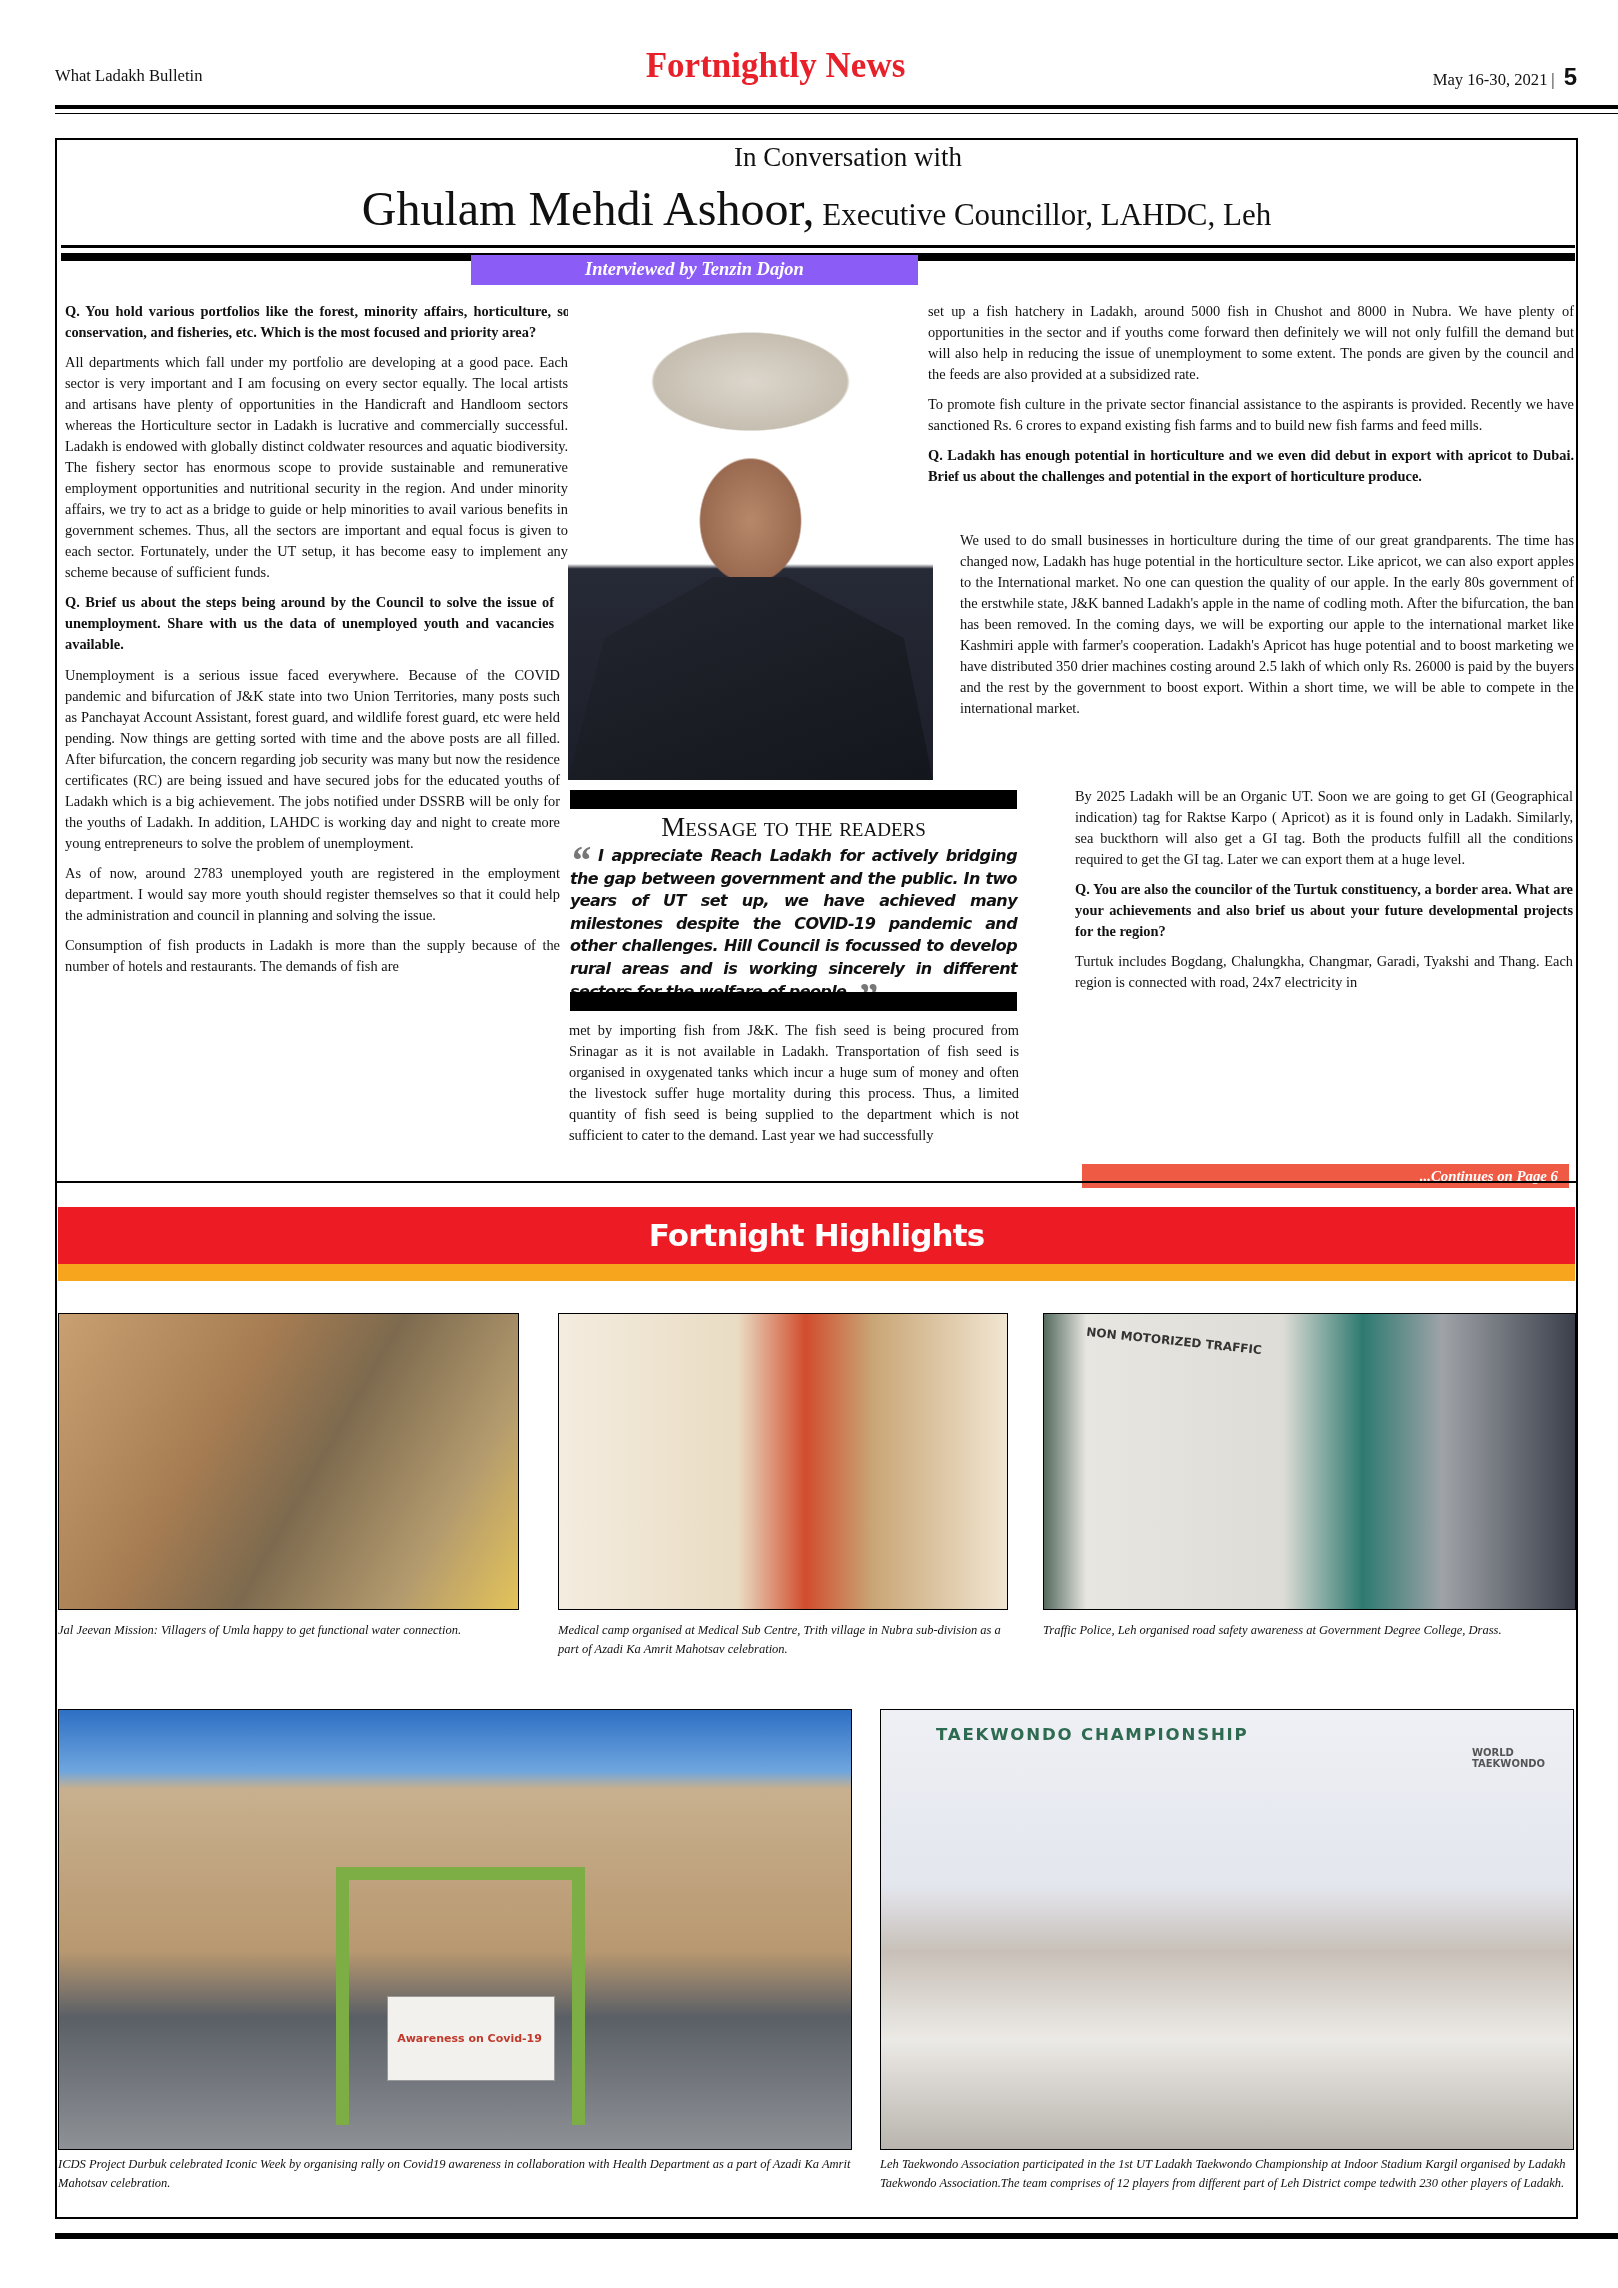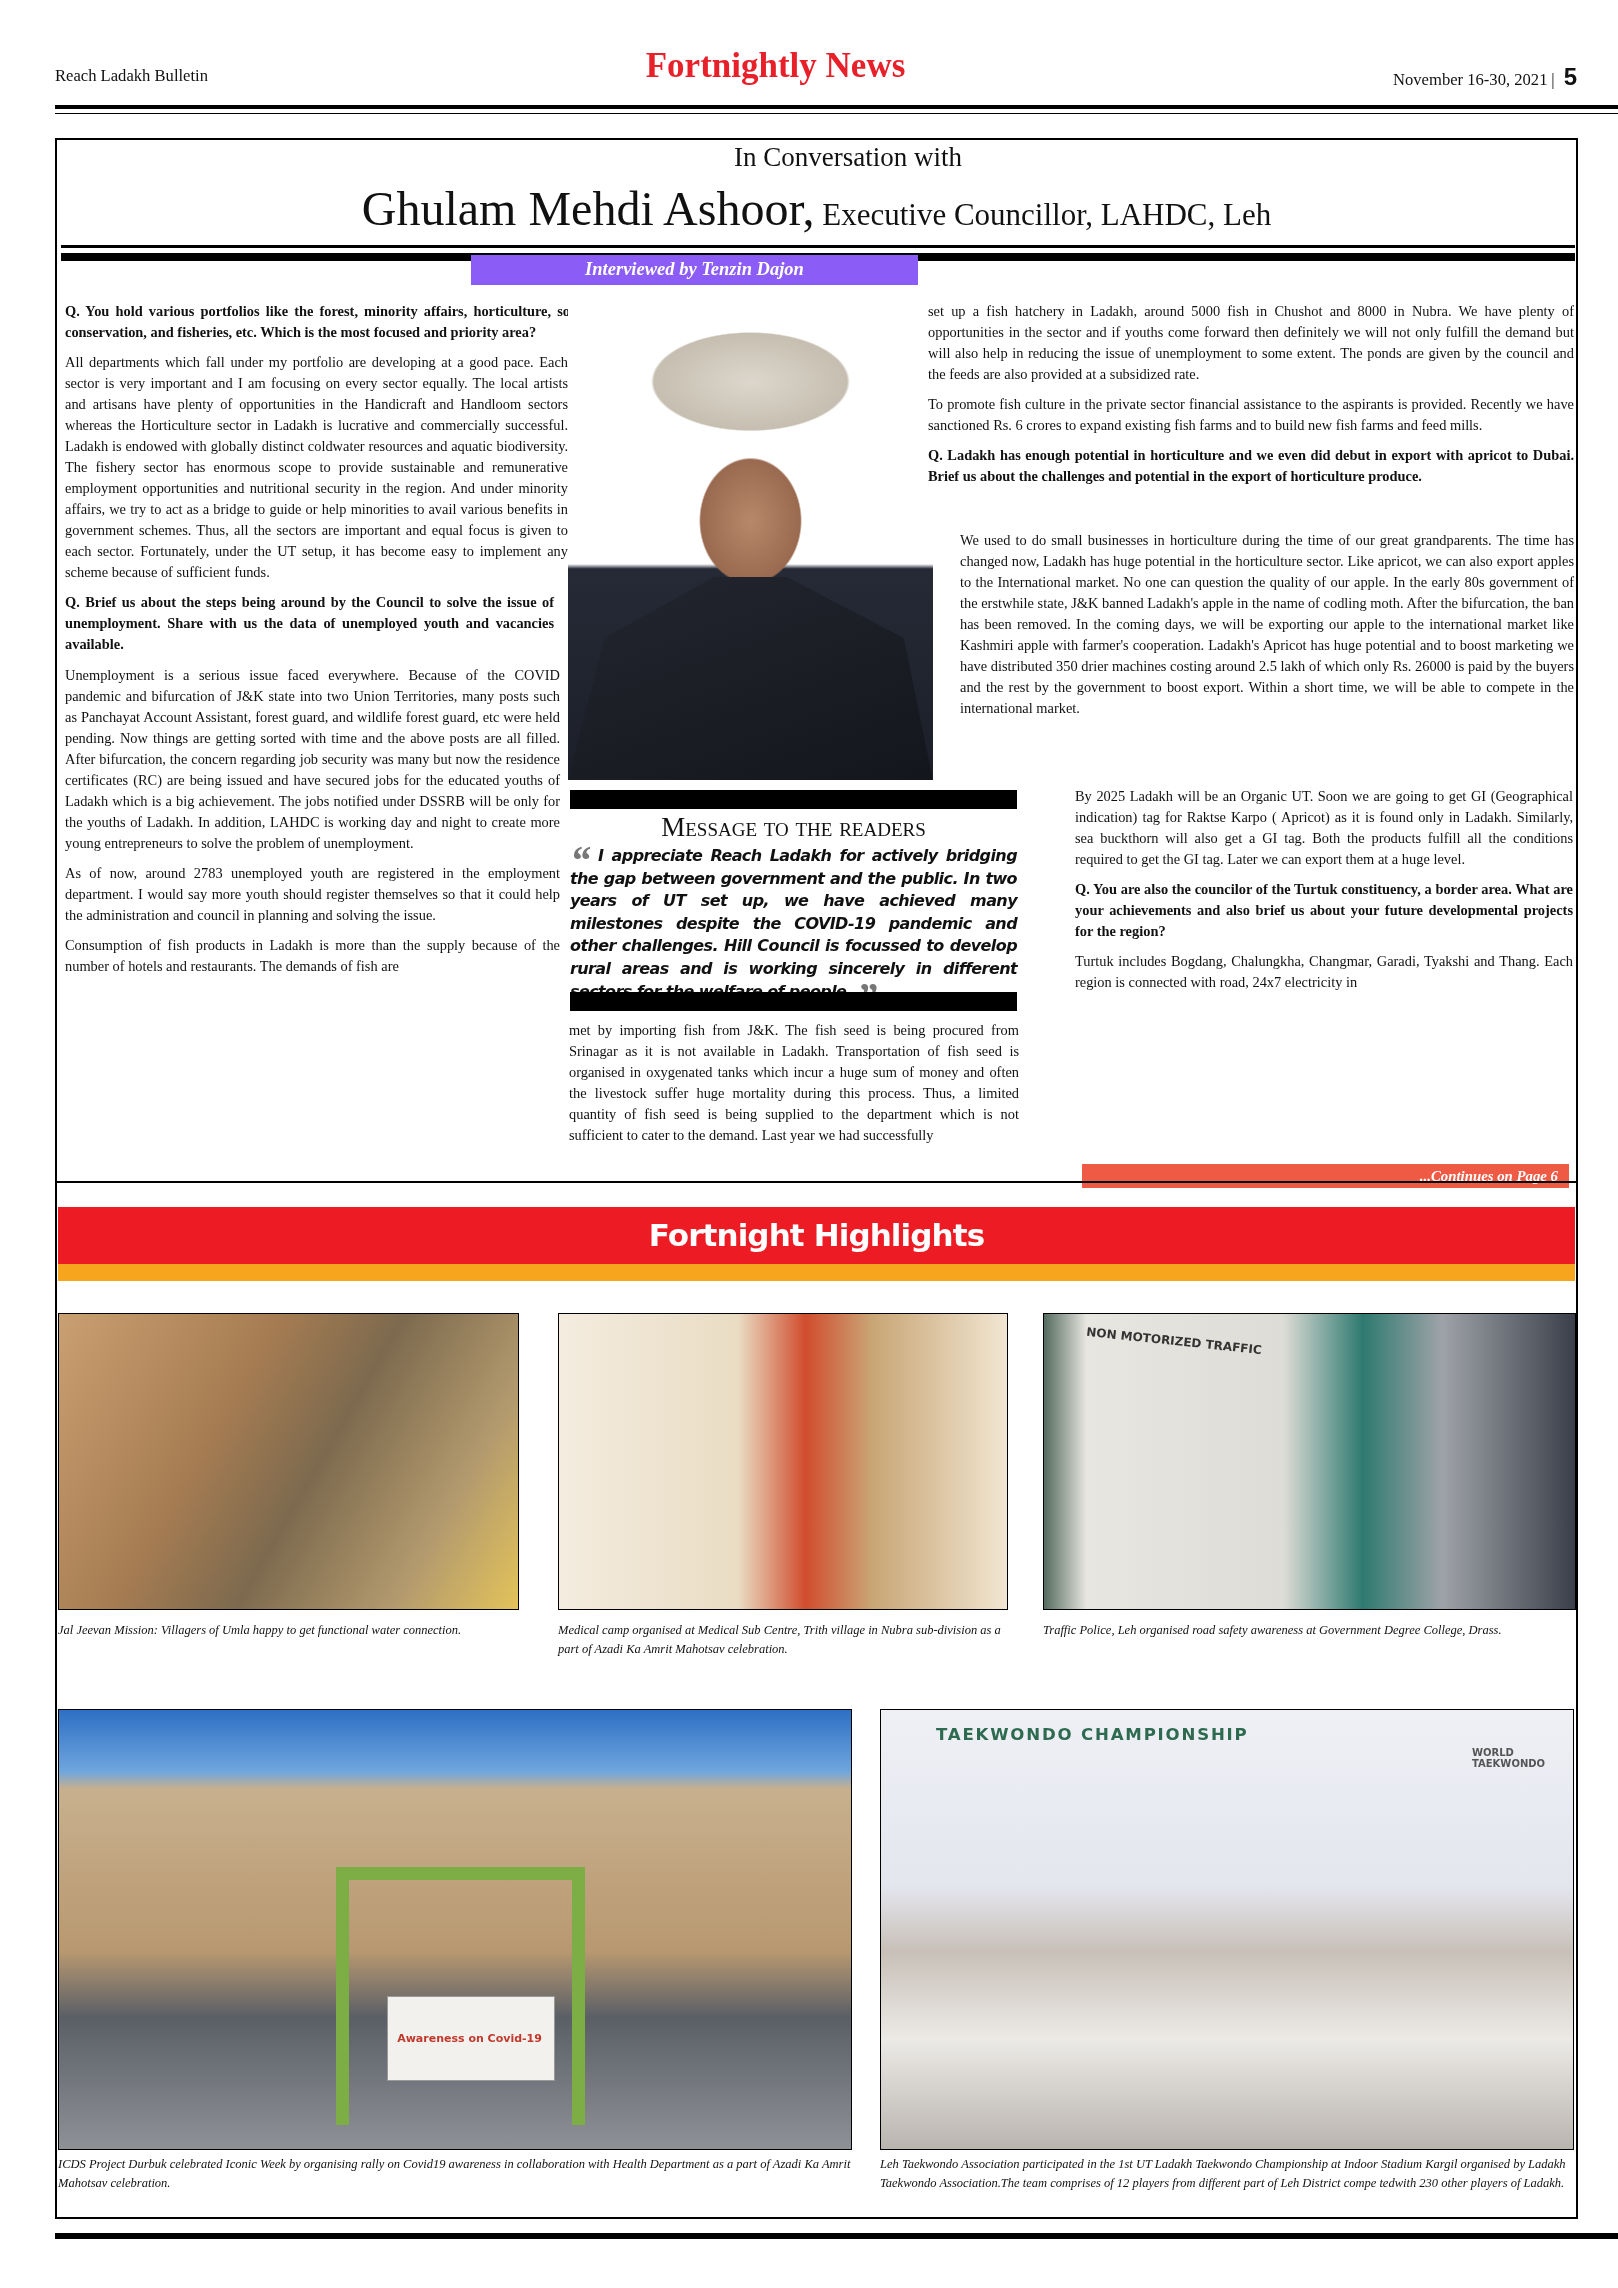--- a/index.html
+++ b/index.html
@@ -51,24 +51,24 @@
   .cap2{left:558px;top:1621px;width:452px;}
   .cap3{left:1043px;top:1621px;width:533px;}
   .cap4{left:58px;top:2155px;width:803px;}
   .cap5{left:880px;top:2155px;width:694px;}
   .rule-bot{left:55px;width:1563px;top:2233px;border-top:6.5px solid #000;}
   .phtxt{position:absolute;font-family:"DejaVu Sans",sans-serif;font-weight:bold;}
 </style>
 </head>
 <body>
 
-<div class="abs hdr-left">Reach Ladakh Bulletin</div>
+<div class="abs hdr-left">What Ladakh Bulletin</div>
 <div class="abs hdr-title">Fortnightly News</div>
 <div class="abs hdr-right">
-  <span>November 16-30, 2021</span><span class="sep">|</span><span class="pg">5</span>
+  <span>May 16-30, 2021</span><span class="sep">|</span><span class="pg">5</span>
 </div>
 <div class="abs rule-top"></div>
 <div class="abs rule-top2"></div>
 
 <div class="abs frame"></div>
 <div class="abs conv">In Conversation with</div>
 <div class="abs name">
   <span>Ghulam Mehdi Ashoor,</span><span class="role"> Executive Councillor, LAHDC, Leh</span>
 </div>
 <div class="abs rule-a"></div>

